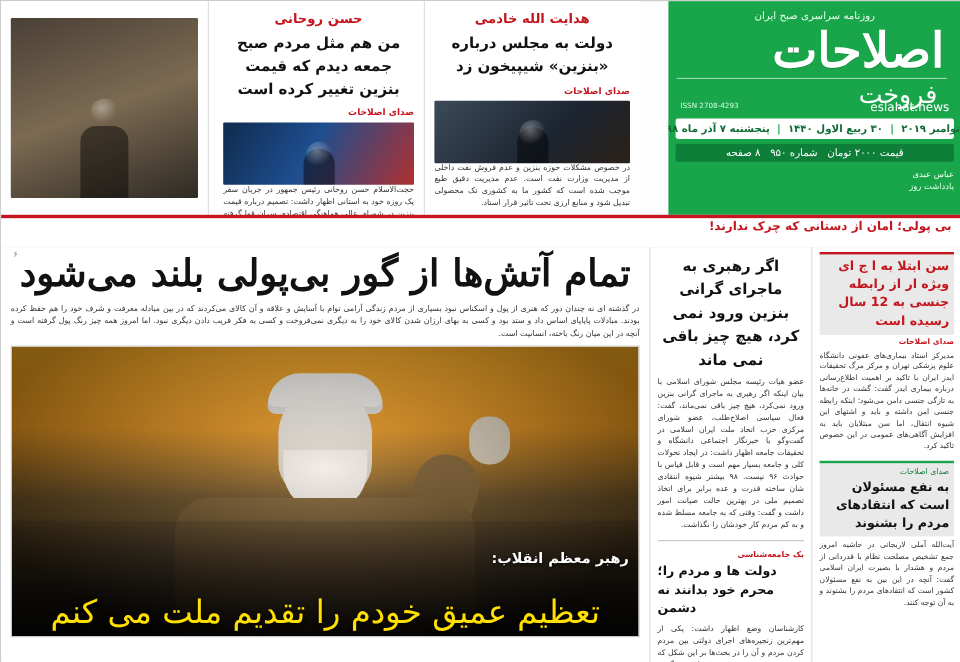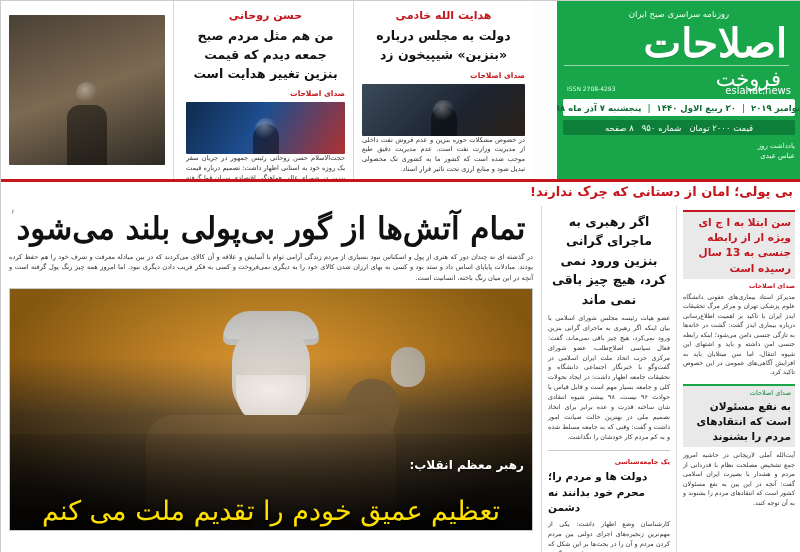--- a/index.html
+++ b/index.html
@@ -121,21 +121,21 @@
   
   .redline{position:absolute;left:0;top:178px;width:800px;height:3px;background:#c4161c;}
 
   
   .banner-row{
     position:absolute;left:0;top:181px;width:800px;height:24px;
     background:#ffffff;border-bottom:1px solid #ddd;
   }
   .banner-sub{
     position:absolute;right:8px;top:2px;
-    color:#c4161c;font-size:13px;font-weight:bold;
+    color:#c4161c;font-size:10px;font-weight:bold;
   }
 
   
   .main{
     position:absolute;left:0;top:205px;width:800px;height:347px;
   }
   
   .sidecol{
     position:absolute;right:0;top:0;width:125px;height:347px;
     box-sizing:border-box;border-left:1px solid #d9d9d9;padding:4px 6px;
@@ -259,38 +259,38 @@
         <span>پنجشنبه ۷ آذر ماه ۱۳۹۸</span>
       </div>
 
       <div class="pricebar">
         <span>قیمت ۲۰۰۰ تومان</span>
         <span>شماره ۹۵۰</span>
         <span>۸ صفحه</span>
       </div>
 
       <div class="mast-note">
+        <div style="color:#ffffff;font-size:7px;text-align:right;">عباس عبدی</div>
         <div style="color:#dfffe9;font-size:7px;text-align:right;">یادداشت روز</div>
-        <div style="color:#ffffff;font-size:7px;text-align:right;">عباس عبدی</div>
       </div>
     </div>
 
     <div class="topcell cell1">
       <div class="name">هدایت الله خادمی</div>
       <h3>دولت به مجلس درباره «بنزین» شیپیخون زد</h3>
       <div class="tag">صدای اصلاحات</div>
       <div class="thumb t1">
           <div class="figure"></div>
         </div>
       <div class="body">در خصوص مشکلات حوزه بنزین و عدم فروش نفت داخلی از مدیریت وزارت نفت است. عدم مدیریت دقیق طبع موجب شده است که کشور ما به کشوری تک محصولی تبدیل شود و منابع ارزی تحت تاثیر قرار استاد.</div>
     </div>
 
     <div class="topcell cell2">
       <div class="name">حسن روحانی</div>
-      <h3>من هم مثل مردم صبح جمعه دیدم که قیمت بنزین تغییر هدایت است</h3>
+      <h3>من هم مثل مردم صبح جمعه دیدم که قیمت بنزین تغییر کرده است</h3>
       <div class="tag">صدای اصلاحات</div>
       <div class="thumb t2">
           <div class="figure"></div>
         </div>
       <div class="body">حجت‌الاسلام حسن روحانی رئیس جمهور در جریان سفر یک روزه خود به استانی اظهار داشت: تصمیم درباره قیمت بنزین در شورای عالی هماهنگی اقتصادی سران قوا گرفته شد و ما هم مانند مردم از نتیجه آن مطلع شدیم.</div>
     </div>
 
     <div class="topcell cell3">
       <div class="thumb t3" style="height:150px;margin-top:8px;">
         <div class="figure" style="width:40px;height:60px;"></div>
@@ -303,21 +303,21 @@
   <div class="banner-row">
     <div class="banner-sub">بی پولی؛ امان از دستانی که چرک ندارند!</div>
   </div>
 
   <div class="main">
 
     <div class="sidecol">
 
       <div class="side-item">
         <div class="side-bar">
-          <div class="side-title red">سن ابتلا به ا ج ای ویژه ار از رابطه جنسی به 13 سال رسیده است</div>
+          <div class="side-title red">سن ابتلا به ا ج ای ویژه ار از رابطه جنسی به 12 سال رسیده است</div>
         </div>
         <div class="side-tag">صدای اصلاحات</div>
         <div class="side-body">مدیرکز استاد بیماری‌های عفونی دانشگاه علوم پزشکی تهران و مرکز مرگ تحقیقات ایدز ایران با تاکید بر اهمیت اطلاع‌رسانی درباره بیماری ایدز گفت: گشت در خانه‌ها به تازگی جنسی دامن می‌شود؛ اینکه رابطه جنسی امن داشته و باید و اشتهای این شیوه انتقال، اما سن مبتلایان باید به افزایش آگاهی‌های عمومی در این خصوص تاکید کرد.</div>
       </div>
 
       <div class="side-item">
         <div class="side-bar green">
           <div class="side-kicker g">صدای اصلاحات</div>
           <div class="side-title">به نفع مسئولان است که انتقادهای مردم را بشنوند</div>
         </div>

